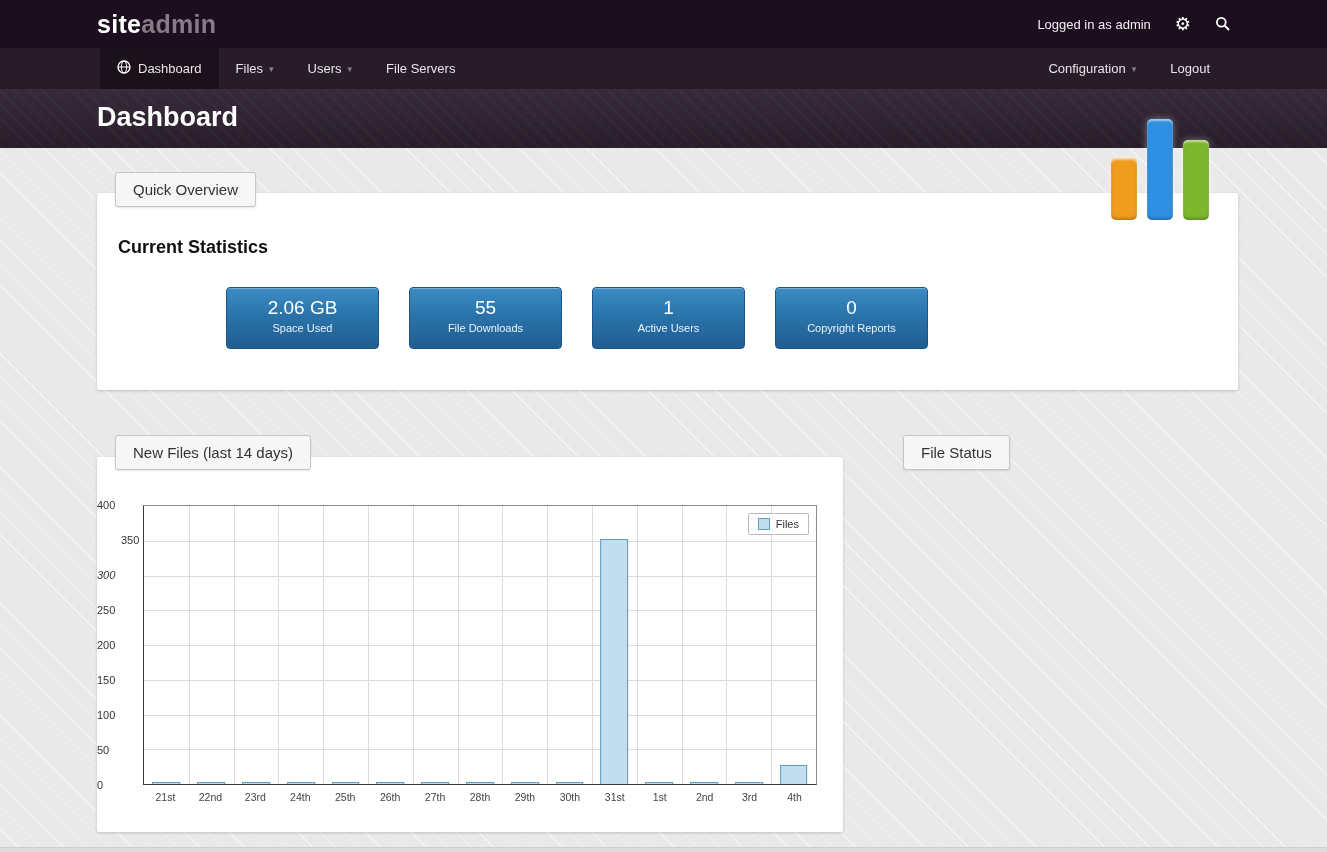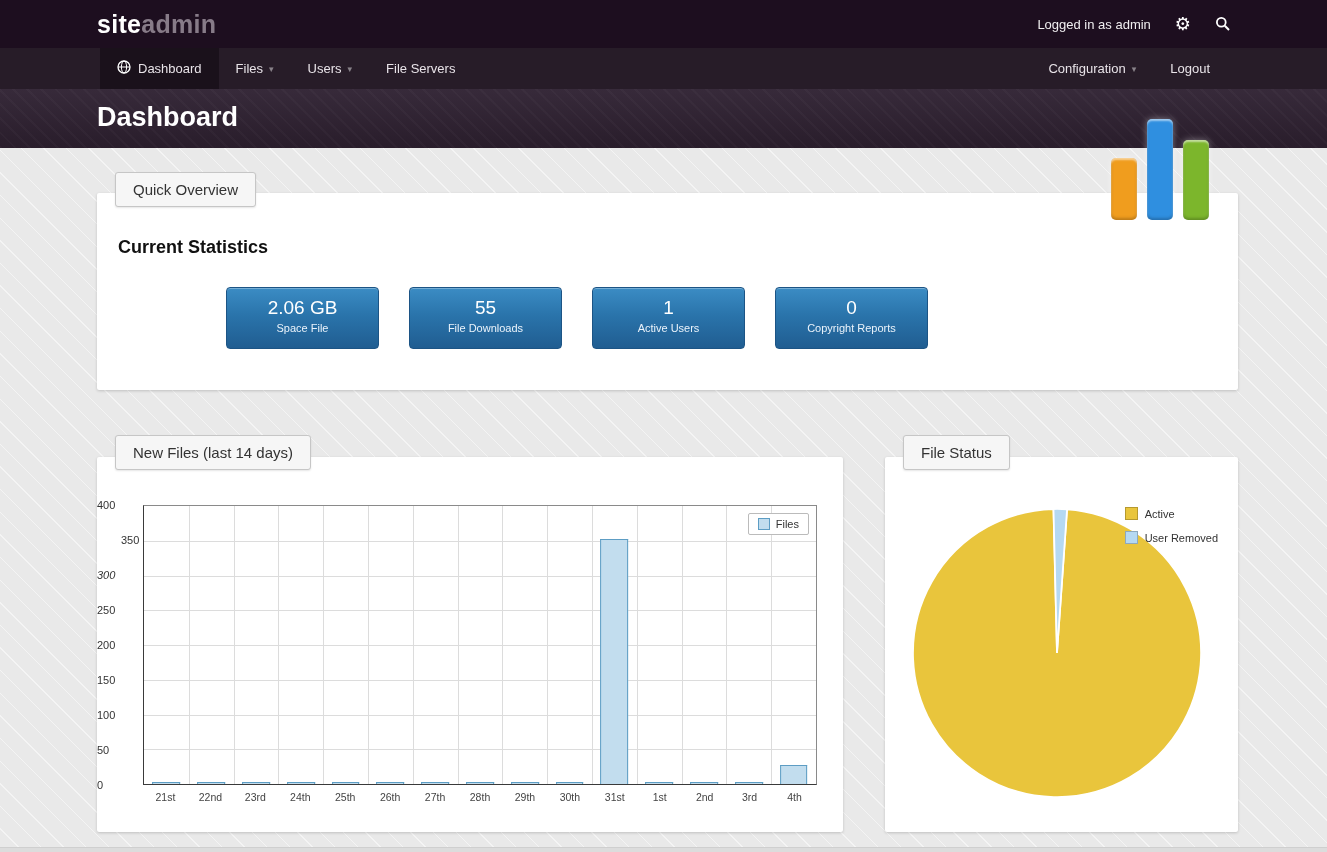--- a/index.html
+++ b/index.html
@@ -152,21 +152,21 @@
       <div class="logo-bar" style="height: 101px; background: rgb(47, 143, 224);"></div>
       <div class="logo-bar" style="height: 80px; background: rgb(124, 182, 44);"></div>
     </div>
 
   <div class="tab tab-overview">Quick Overview</div>
   <section class="card card-overview">
     <h2>Current Statistics</h2>
     <div class="stats-row">
       <div class="stat-box">
         <div class="stat-value">2.06 GB</div>
-        <div class="stat-label">Space File</div>
+        <div class="stat-label">Space Used</div>
       </div>
       <div class="stat-box">
         <div class="stat-value">55</div>
         <div class="stat-label">File Downloads</div>
       </div>
       <div class="stat-box">
         <div class="stat-value">1</div>
         <div class="stat-label">Active Users</div>
       </div>
       <div class="stat-box">
@@ -244,33 +244,15 @@
         <div class="xtick" style="left: 63.3333%;">30th</div>
         <div class="xtick" style="left: 70%;">31st</div>
         <div class="xtick" style="left: 76.6667%;">1st</div>
         <div class="xtick" style="left: 83.3333%;">2nd</div>
         <div class="xtick" style="left: 90%;">3rd</div>
         <div class="xtick" style="left: 96.6667%;">4th</div>
       </div>
   </section>
 
   <div class="tab tab-status">File Status</div>
-  <section class="card card-status">
-    <svg class="pie-svg" viewBox="0 0 300 300">
-      <g id="pie-g" transform="rotate(4 150 150)">
-          <path d="M150,150 L150.00,4.00 A146,146 0 1 1 136.26,4.65 Z" fill="#e9c53c" stroke="#ffffff" stroke-width="1.8"></path>
-          <path d="M150,150 L136.26,4.65 A146,146 0 0 1 150.00,4.00 Z" fill="#b5d9f2" stroke="#ffffff" stroke-width="1.8"></path>
-        </g>
-    </svg>
-    <div class="pie-legend">
-        <div class="pleg-row">
-          <span class="pleg-swatch" style="background: rgb(233, 197, 60);"></span>
-          <span>Active</span>
-        </div>
-        <div class="pleg-row">
-          <span class="pleg-swatch" style="background: rgb(181, 217, 242);"></span>
-          <span>User Removed</span>
-        </div>
-      </div>
-  </section>
 
   <div class="footer-strip"></div>
 </div>
 
 </body></html>

